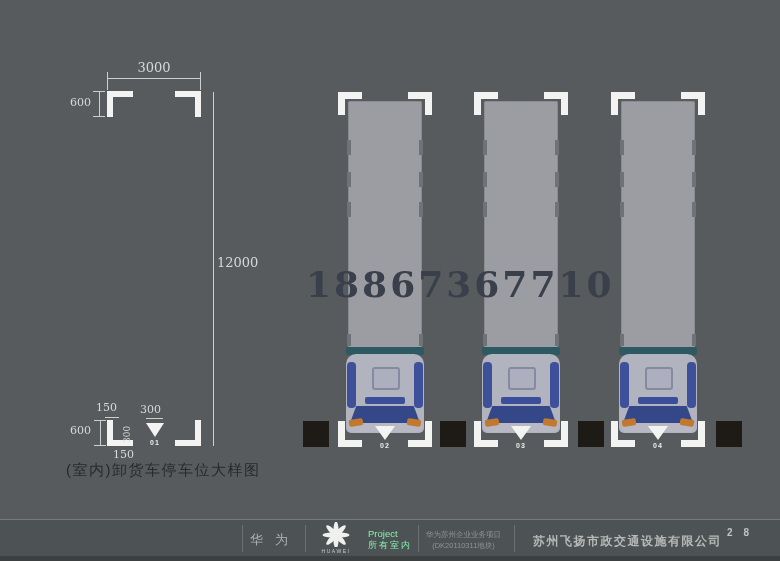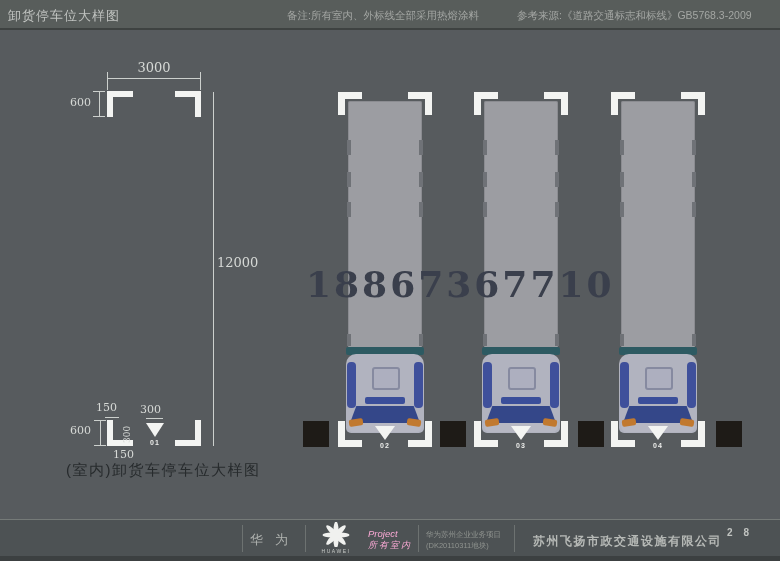--- a/index.html
+++ b/index.html
@@ -59,42 +59,37 @@
 
   
   .footer{position:absolute;left:0;top:519px;width:780px;height:42px;background:#4d5254;
           border-top:1px solid #757a78;box-sizing:border-box;}
   .footer-edge{position:absolute;left:0;top:556px;width:780px;height:5px;background:#3c4041;z-index:3;}
   .fdiv{position:absolute;top:5px;height:27px;width:1px;background:#6d7271;}
   .fd1{left:242px}.fd2{left:305px}.fd3{left:418px}.fd4{left:514px}
   .brand{position:absolute;left:250px;top:11px;font-size:13px;color:#b0b3b0;letter-spacing:12px;white-space:nowrap;}
   .logo{position:absolute;left:313px;top:2px;width:46px;text-align:center;}
   .logo-text{font-size:5px;letter-spacing:1.5px;color:#c6c9c6;margin-top:-3px;}
-  .proj-label{position:absolute;left:368px;top:8px;color:#f9a8d4;line-height:1.25;font-style:italic;}
+  .proj-label{position:absolute;left:368px;top:8px;color:#86efac;line-height:1.25;}
   .proj-label .en{font-size:9.5px;display:block;}
   .proj-label .zh{font-size:9px;display:block;letter-spacing:2px;}
-  .proj-name{position:absolute;left:426px;top:9px;font-size:7.5px;color:#8f938f;line-height:1.5;}
+  .proj-name{position:absolute;left:426px;top:9px;font-size:7.5px;color:#8f938f;line-height:1.5;text-align:center;}
   .proj-name span{display:block;}
   .company{position:absolute;left:533px;top:13px;font-size:12px;font-weight:bold;
            letter-spacing:1.5px;color:#b6b9b6;white-space:nowrap;}
   .pageblock{position:absolute;left:714px;top:7px;width:52px;text-align:center;}
   .pagenum{font-size:10px;font-weight:bold;letter-spacing:4px;color:#c0c3c0;
            border-bottom:5px solid #22c55e;padding-bottom:20px;display:block;}
   .pageloc{font-size:6px;color:#9a9d9a;margin-top:2px;letter-spacing:1px;display:block;}
 </style>
 </head>
 <body>
 
 <div class="stage">
 
-  <div class="header">
-    <span class="header-title">卸货停车位大样图</span>
-    <span class="header-note">备注:所有室内、外标线全部采用热熔涂料</span>
-    <span class="header-ref">参考来源:《道路交通标志和标线》GB5768.3-2009</span>
-  </div>
 
   <div class="cm" style="left:107px;top:91px;width:26px;height:6px"></div>
   <div class="cm" style="left:107px;top:91px;width:6px;height:26px"></div>
   <div class="cm" style="left:175px;top:91px;width:26px;height:6px"></div>
   <div class="cm" style="left:195px;top:91px;width:6px;height:26px"></div>
   <div class="cm" style="left:107px;top:420px;width:6px;height:26px"></div>
   <div class="cm" style="left:107px;top:440px;width:26px;height:6px"></div>
   <div class="cm" style="left:195px;top:420px;width:6px;height:26px"></div>
   <div class="cm" style="left:175px;top:440px;width:26px;height:6px"></div>
 

